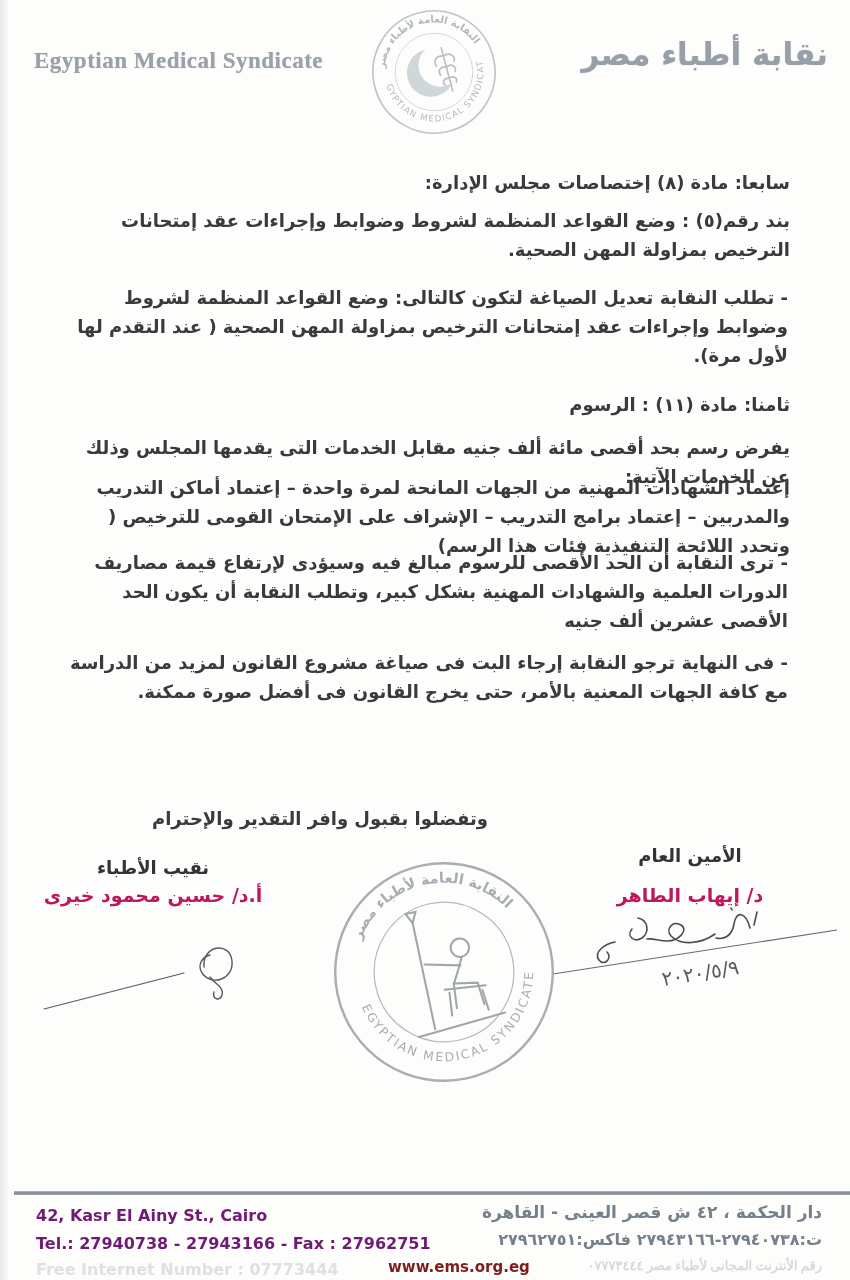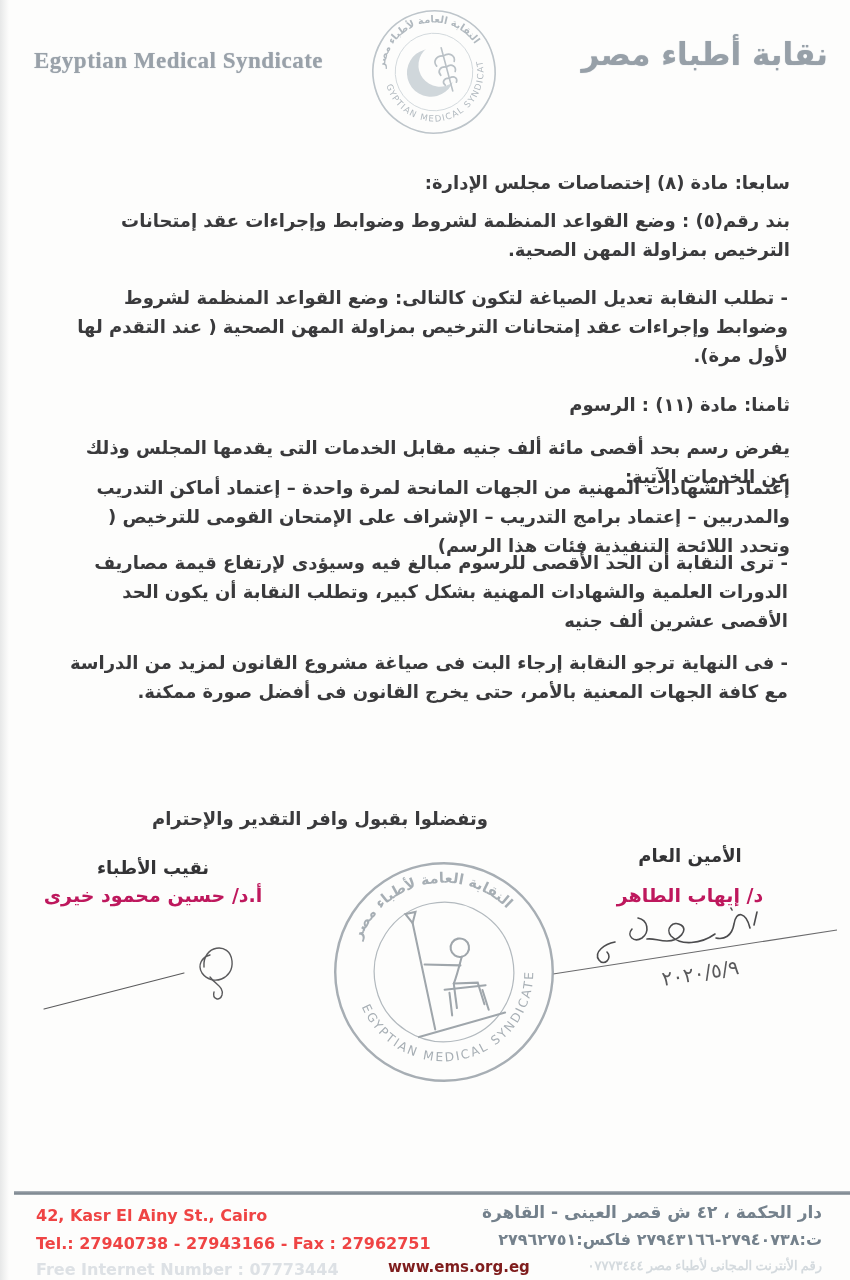--- a/index.html
+++ b/index.html
@@ -41,21 +41,21 @@
              font-size:19px; direction:rtl; text-align:center; }
   .sig-svg{ position:absolute; }
   .stamp-wrap{ position:absolute; left:326px; top:854px; width:236px; height:236px;
     transform:rotate(-12deg); opacity:.85; }
   .stamp-ar-text{ font-size:14px; fill:#98a1a8; font-weight:bold; }
   .stamp-en-text{ font-size:12px; fill:#98a1a8; letter-spacing:2px; }
   .hand-date{ font-size:20px; fill:#5a5a5c; letter-spacing:2px; }
   
   .footer-rule{ position:absolute; left:14px; right:0; top:1191px; height:4px;
     background:linear-gradient(#b3bac0,#79838c 55%,#aab2b8); }
-  .ft-en{ position:absolute; left:36px; font-weight:bold; color:#ef4444;
+  .ft-en{ position:absolute; left:36px; font-weight:bold; color:#701a75;
           font-size:16px; font-family:"DejaVu Sans", sans-serif; }
   .ft-ar{ position:absolute; right:28px; direction:rtl; font-weight:bold;
           color:#74818c; font-size:17px; }
   .faint{ color:#dde1e5; }
   .faint-ar{ color:#d4dade; font-size:13px; }
   .website{ position:absolute; left:388px; top:1258px; color:#7f1d1d;
             font-weight:bold; font-size:15px; }
 </style>
 </head>
 <body>

